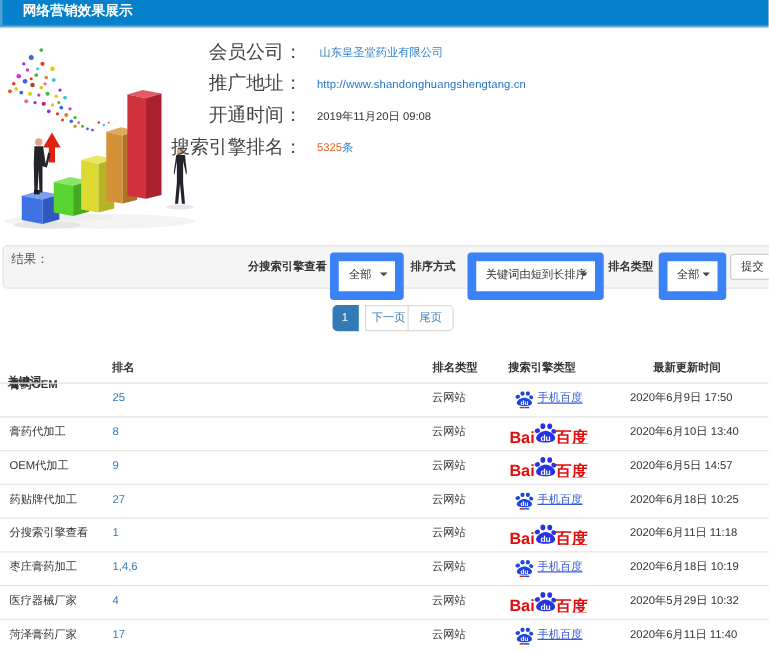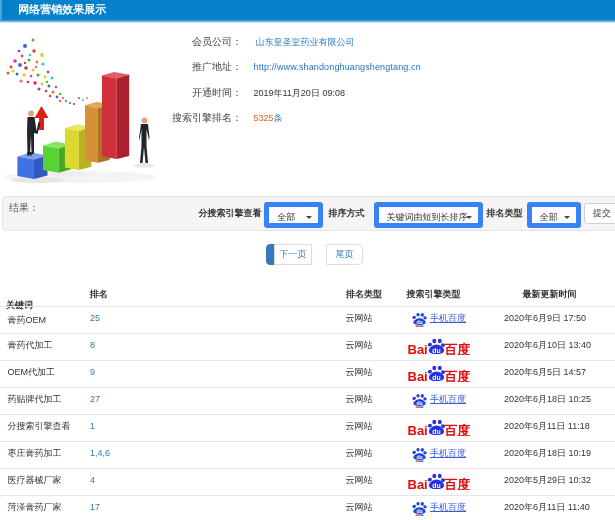--- a/index.html
+++ b/index.html
@@ -4,42 +4,42 @@
 <style>
 html,body{margin:0;padding:0;}
 body{width:615px;height:520px;position:relative;background:#fff;
   font-family:"Liberation Sans",sans-serif;overflow:hidden;}
 .abs{position:absolute;}
 #topbar{left:0;top:0;width:615px;height:23px;
   background:linear-gradient(180deg,#0581cb 0,#0581cb 18.5px,#1787cd 20px,#66abd9 21.2px,rgba(255,255,255,0) 23px);}
 #topbar .edge{position:absolute;left:0;top:0;width:2px;height:20px;background:#4aa2d6;}
 #topbar .t{position:absolute;left:18.2px;top:3.6px;font-size:11px;line-height:11.5px;font-weight:bold;color:#fff;}
 
-.lab{font-size:10px;color:#444;position:absolute;left:80px;width:162px;text-align:right;line-height:12px;}
+.lab{font-size:15px;color:#444;position:absolute;left:80px;width:162px;text-align:right;line-height:12px;}
 .val{font-size:9px;position:absolute;left:253.5px;white-space:nowrap;line-height:12px;}
 .blue{color:#2e7fc6;}
 .dark{color:#333;}
 
 #fbar{left:2px;top:195.5px;width:616px;height:35px;background:#f5f5f5;
   border:1px solid #e4e4e4;border-radius:4px;box-sizing:border-box;}
 .ftxt{position:absolute;font-size:10px;color:#555;line-height:12px;}
 .fbtxt{position:absolute;font-size:9px;color:#333;font-weight:bold;line-height:12px;}
-.sel{position:absolute;height:26px;background:#fff;border:5px solid #3b82f6;border-radius:3px;
+.sel{position:absolute;height:38px;background:#fff;border:7px solid #3b82f6;border-radius:3px;
   box-sizing:border-box;font-size:9px;color:#333;line-height:20px;padding-left:8px;white-space:nowrap;}
 .sel i{position:absolute;right:6px;top:9px;border-left:3px solid transparent;
   border-right:3px solid transparent;border-top:3.8px solid #444;width:0;height:0;}
 #submit{position:absolute;left:584px;top:202.8px;width:46px;height:20.8px;background:#fff;
   border:1px solid #d0d0d0;border-radius:3px;box-sizing:border-box;font-size:9px;color:#333;
   padding-left:8px;line-height:18.5px;}
 
 .pg{position:absolute;top:244.3px;height:21.2px;box-sizing:border-box;font-size:9px;
   line-height:19.2px;text-align:center;background:#fff;border:1px solid #dcdcdc;color:#337ab7;}
 #pg1{left:265.5px;width:21px;background:#337ab7;border-color:#337ab7;color:#fff;
   border-radius:4px 0 0 4px;}
-#pg2{left:274px;width:37.8px;}
+#pg2{left:292px;width:37.8px;}
 #pg3{left:326.1px;width:37px;border-radius:0 4px 4px 0;}
 
 .th{position:absolute;font-size:9px;font-weight:bold;color:#333;line-height:12px;white-space:nowrap;}
 .td{position:absolute;font-size:9px;color:#333;white-space:nowrap;line-height:12px;}
 .tda{position:absolute;font-size:9px;color:#337ab7;white-space:nowrap;line-height:12px;}
 .hline{position:absolute;left:0;width:615px;height:1px;background:#e6e6e6;}
 .mbtext{position:absolute;font-size:9px;color:#3a5bd9;line-height:12px;text-decoration:underline;}
 </style>
 </head>
 <body>
@@ -155,21 +155,21 @@
 <div id="pg2" class="pg">下一页</div>
 <div id="pg3" class="pg">尾页</div>
 
 <div class="th" style="left:6px;top:299px;">关键词</div>
 <div class="th" style="left:89.7px;top:287.8px;">排名</div>
 <div class="th" style="left:346px;top:287.8px;">排名类型</div>
 <div class="th" style="left:406.5px;top:287.8px;">搜索引擎类型</div>
 <div class="th" style="left:503.5px;top:287.8px;padding-left:19px;">最新更新时间</div>
 
 <div id="rows">
-    <div class="td" style="left:7.5px;top:314px;">膏药OEM</div>
+    <div class="td" style="left:7.5px;top:301px;font-weight:bold;">膏药OEM</div>
     <div class="tda" style="left:90px;top:311.5px;">25</div>
     <div class="td" style="left:345.5px;top:311.5px;">云网站</div>
     <div class="td" style="left:504px;top:311.5px;">2020年6月9日 17:50</div>
     <svg width="15" height="14.2" viewBox="0 0 15 14.2" style="position:absolute;left:412px;top:313.3px;">
       <ellipse cx="2.2" cy="4.4" rx="1.8" ry="1.5" fill="#2045dd" transform="rotate(-24 2.2 4.4)"></ellipse>
       <ellipse cx="6" cy="1.8" rx="1.65" ry="1.8" fill="#2045dd"></ellipse>
       <ellipse cx="10.3" cy="1.9" rx="1.65" ry="1.8" fill="#2045dd"></ellipse>
       <ellipse cx="13" cy="4.9" rx="1.7" ry="1.5" fill="#2045dd" transform="rotate(24 13 4.9)"></ellipse>
       <path d="M7.5,5.2 C10.1,5.2 13.6,7.3 13.6,9.3 C13.6,11.1 11.5,11.9 7.5,11.9 C3.5,11.9 1.4,11.1 1.4,9.3 C1.4,7.3 4.9,5.2 7.5,5.2 Z" fill="#2045dd"></path>
       <text x="7.6" y="11.2" font-size="5.2" font-weight="bold" fill="#fff" text-anchor="middle" font-family="Liberation Sans">du</text>

